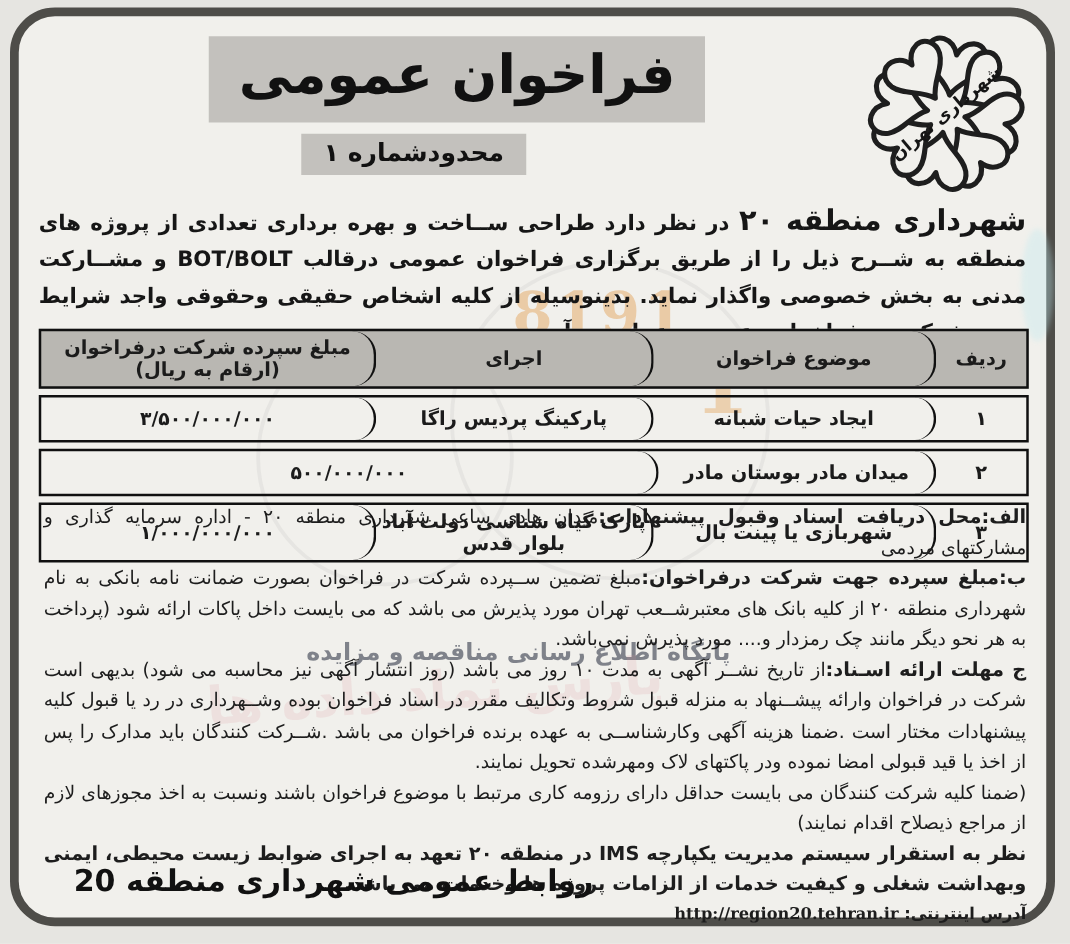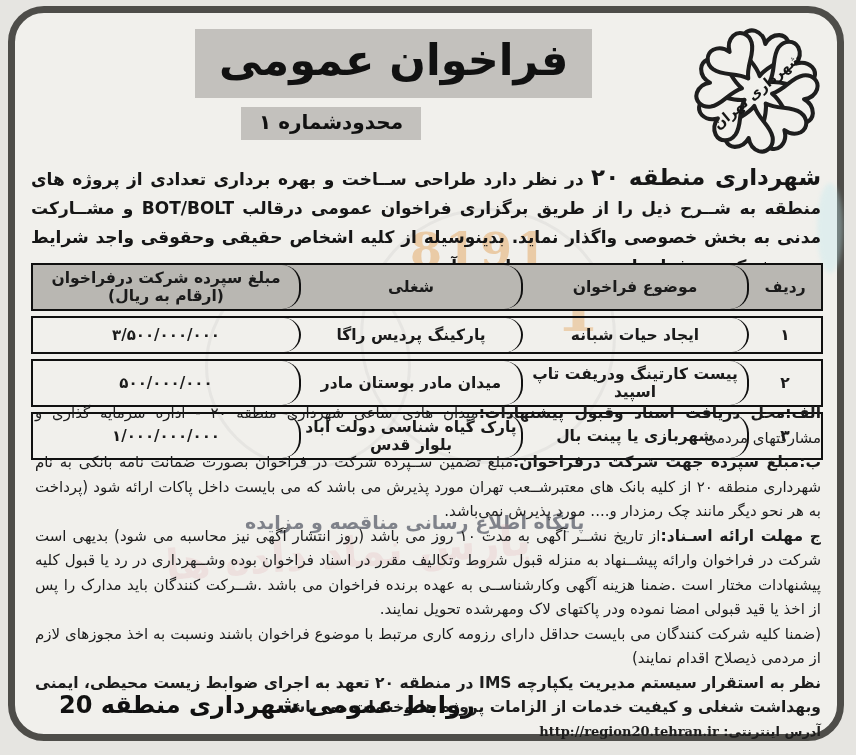--- a/index.html
+++ b/index.html
@@ -9,21 +9,21 @@
     font-family:"DejaVu Sans",sans-serif;
     color:#1b1b1b;
   }
   .frame{
     position:absolute;left:8px;top:6px;width:822px;height:721px;
     border:7px solid #4e4d49;border-radius:36px;
     background:#f1f0ec;
   }
   
   .title-box{
-    position:absolute;left:180px;top:16px;
+    position:absolute;left:152px;top:16px;
     background:#c3c1bd;color:#111;
     font-size:43px;font-weight:bold;
     padding:8px 24px 14px 24px;line-height:1.1;
     direction:rtl;
   }
   .subtitle-box{
     position:absolute;left:226px;top:94px;
     background:#c3c1bd;color:#111;
     font-size:20px;font-weight:bold;
     padding:3px 18px 6px 18px;
@@ -127,48 +127,47 @@
 
   <div class="intro">
     <span class="lead">شهرداری منطقه ۲۰</span>
     <span>در نظر دارد طراحی ســاخت و بهره برداری تعدادی از پروژه های منطقه به شــرح ذیل را از طریق برگزاری فراخوان عمومی درقالب BOT/BOLT و مشــارکت مدنی به بخش خصوصی واگذار نماید. بدینوسیله از کلیه اشخاص حقیقی وحقوقی واجد شرایط جهت شرکت در فراخوان دعوت به عمل می آید.</span>
   </div>
 
   <div class="tbl">
     <div class="tbl-row head">
       <div class="tbl-cell c-no">ردیف</div>
       <div class="tbl-cell c-subject">موضوع فراخوان</div>
-      <div class="tbl-cell c-address">شغلی</div>
+      <div class="tbl-cell c-address">اجرای</div>
       <div class="tbl-cell c-deposit">مبلغ سپرده شرکت درفراخوان (ارقام به ریال)</div>
     </div>
     <div class="tbl-row">
       <div class="tbl-cell c-no">۱</div>
       <div class="tbl-cell c-subject">ایجاد حیات شبانه</div>
       <div class="tbl-cell c-address">پارکینگ پردیس راگا</div>
       <div class="tbl-cell c-deposit num">۳/۵۰۰/۰۰۰/۰۰۰</div>
     </div>
     <div class="tbl-row">
       <div class="tbl-cell c-no">۲</div>
-      <div class="tbl-cell c-subject">پیست کارتینگ ودریفت تاپ اسپید</div>
       <div class="tbl-cell c-address">میدان مادر بوستان مادر</div>
       <div class="tbl-cell c-deposit num">۵۰۰/۰۰۰/۰۰۰</div>
     </div>
     <div class="tbl-row">
       <div class="tbl-cell c-no">۳</div>
       <div class="tbl-cell c-subject">شهربازی یا پینت بال</div>
       <div class="tbl-cell c-address">پارک گیاه شناسی دولت آباد بلوار قدس</div>
       <div class="tbl-cell c-deposit num">۱/۰۰۰/۰۰۰/۰۰۰</div>
     </div>
   </div>
 
   <div class="terms">
     <p><span class="lbl">الف:محل دریافت اسناد وقبول پیشنهادات:</span><span>میدان هادی ساعی شهرداری منطقه ۲۰ - اداره سرمایه گذاری و مشارکتهای مردمی</span></p>
     <p><span class="lbl">ب:مبلغ سپرده جهت شرکت درفراخوان:</span><span>مبلغ تضمین ســپرده شرکت در فراخوان بصورت ضمانت نامه بانکی به نام شهرداری منطقه ۲۰ از کلیه بانک های معتبرشــعب تهران مورد پذیرش می باشد که می بایست داخل پاکات ارائه شود (پرداخت به هر نحو دیگر مانند چک رمزدار و.... مورد پذیرش نمی‌باشد.</span></p>
     <p><span class="lbl">ج مهلت ارائه اسـناد:</span><span>از تاریخ نشــر آگهی به مدت ۱۰ روز می باشد (روز انتشار آگهی نیز محاسبه می شود) بدیهی است شرکت در فراخوان وارائه پیشــنهاد به منزله قبول شروط وتکالیف مقرر در اسناد فراخوان بوده وشــهرداری در رد یا قبول کلیه پیشنهادات مختار است .ضمنا هزینه آگهی وکارشناســی به عهده برنده فراخوان می باشد .شــرکت کنندگان باید مدارک را پس از اخذ یا قید قبولی امضا نموده ودر پاکتهای لاک ومهرشده تحویل نمایند.</span></p>
-    <p><span class="lbl"></span><span>(ضمنا کلیه شرکت کنندگان می بایست حداقل دارای رزومه کاری مرتبط با موضوع فراخوان باشند ونسبت به اخذ مجوزهای لازم از مردمی ذیصلاح اقدام نمایند)</span></p>
+    <p><span class="lbl"></span><span>(ضمنا کلیه شرکت کنندگان می بایست حداقل دارای رزومه کاری مرتبط با موضوع فراخوان باشند ونسبت به اخذ مجوزهای لازم از مراجع ذیصلاح اقدام نمایند)</span></p>
     <p class="bold-note">نظر به استقرار سیستم مدیریت یکپارچه IMS در منطقه ۲۰ تعهد به اجرای ضوابط زیست محیطی، ایمنی وبهداشت شغلی و کیفیت خدمات از الزامات پروژه ها وخدمات می باشد.</p>
     <p class="url-line">
       <span>آدرس اینترنتی:</span>
       <span class="url-latin">http://region20.tehran.ir</span>
     </p>
   </div>
 
   <div class="signature">روابط عمومی شهرداری منطقه 20</div>
 
 </div>

